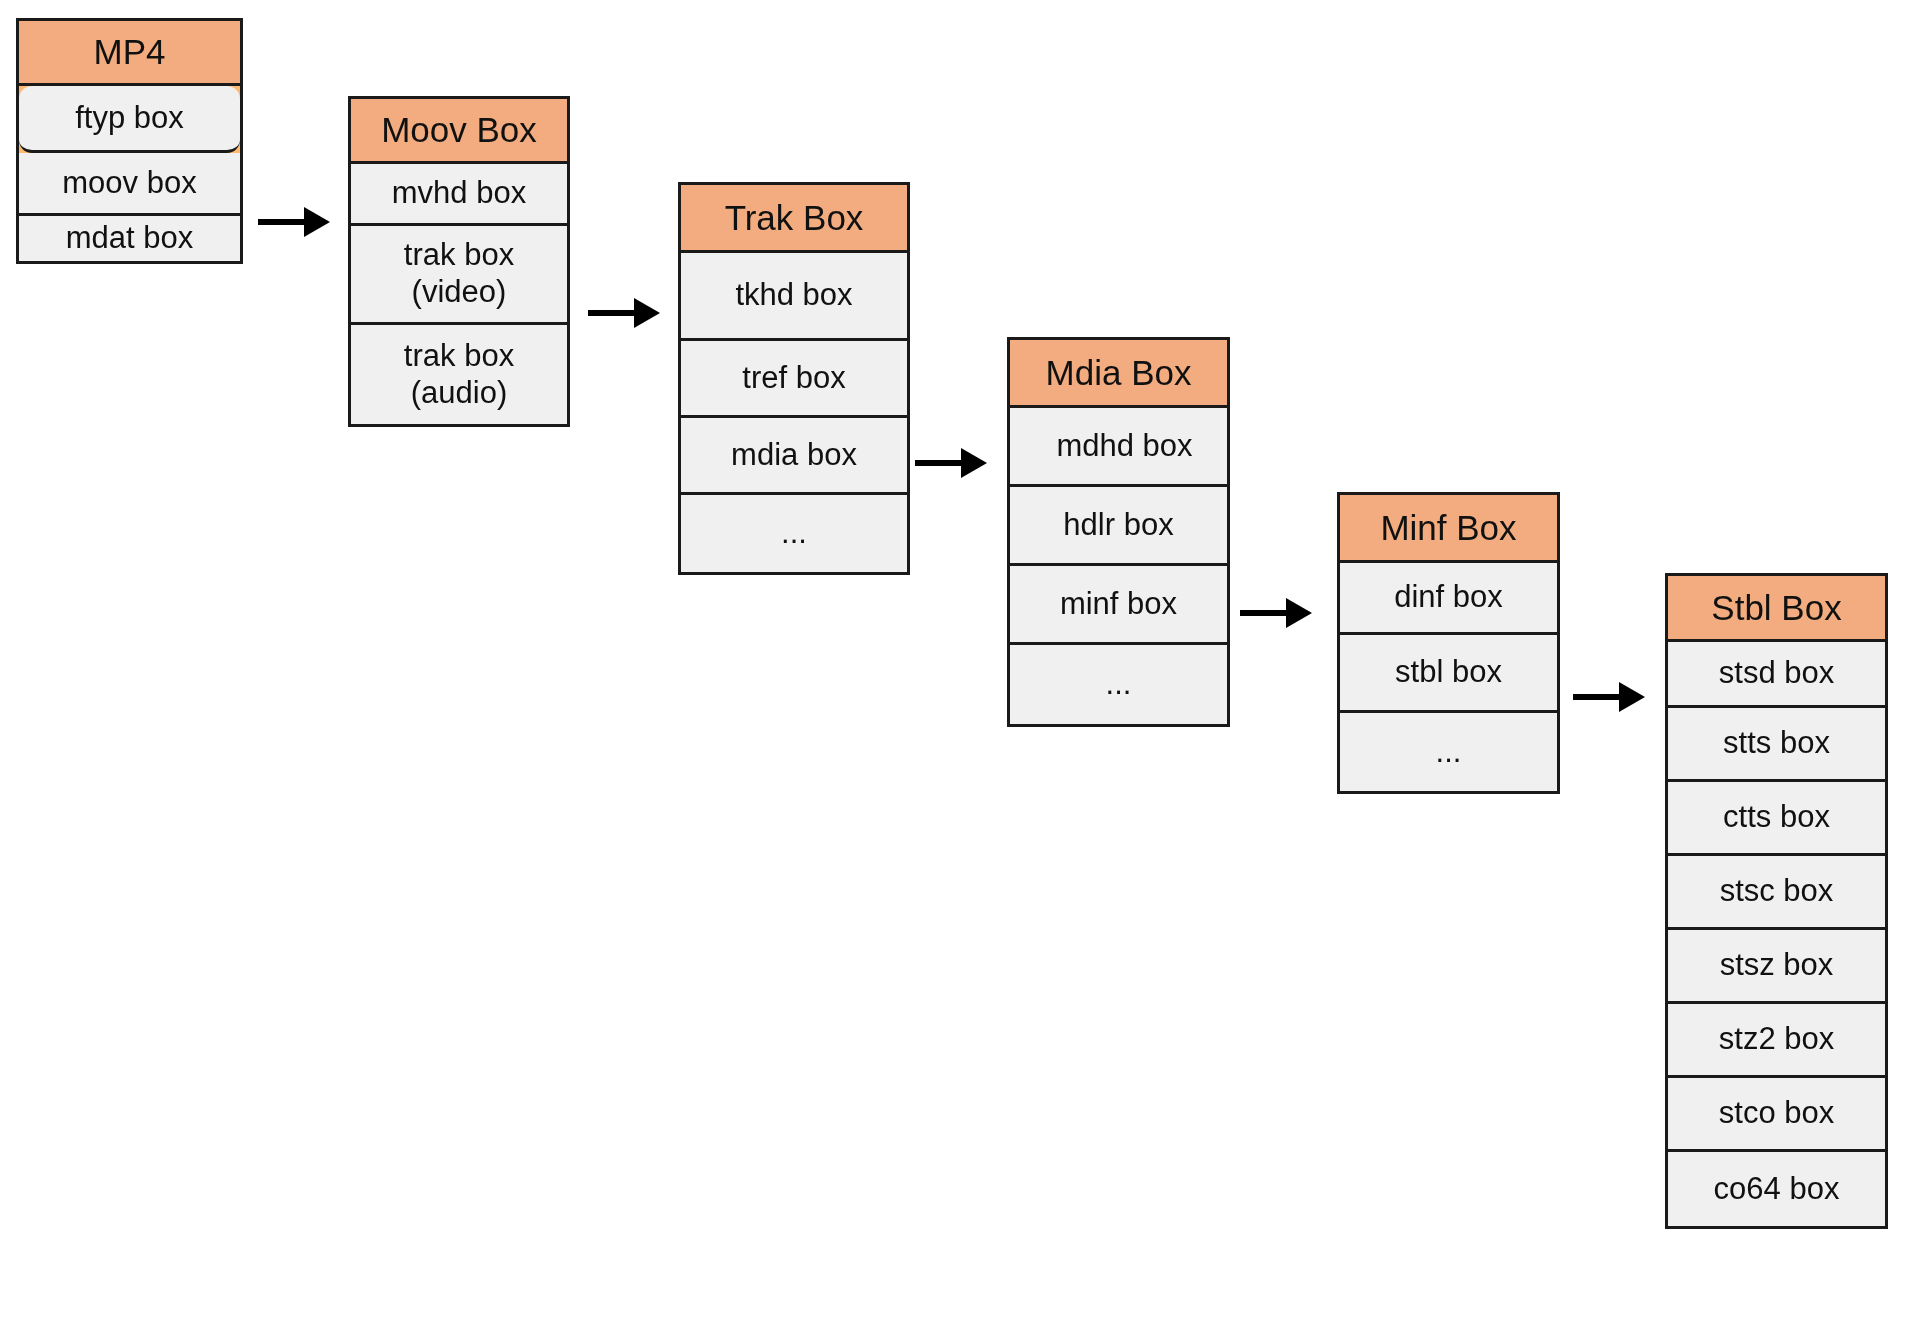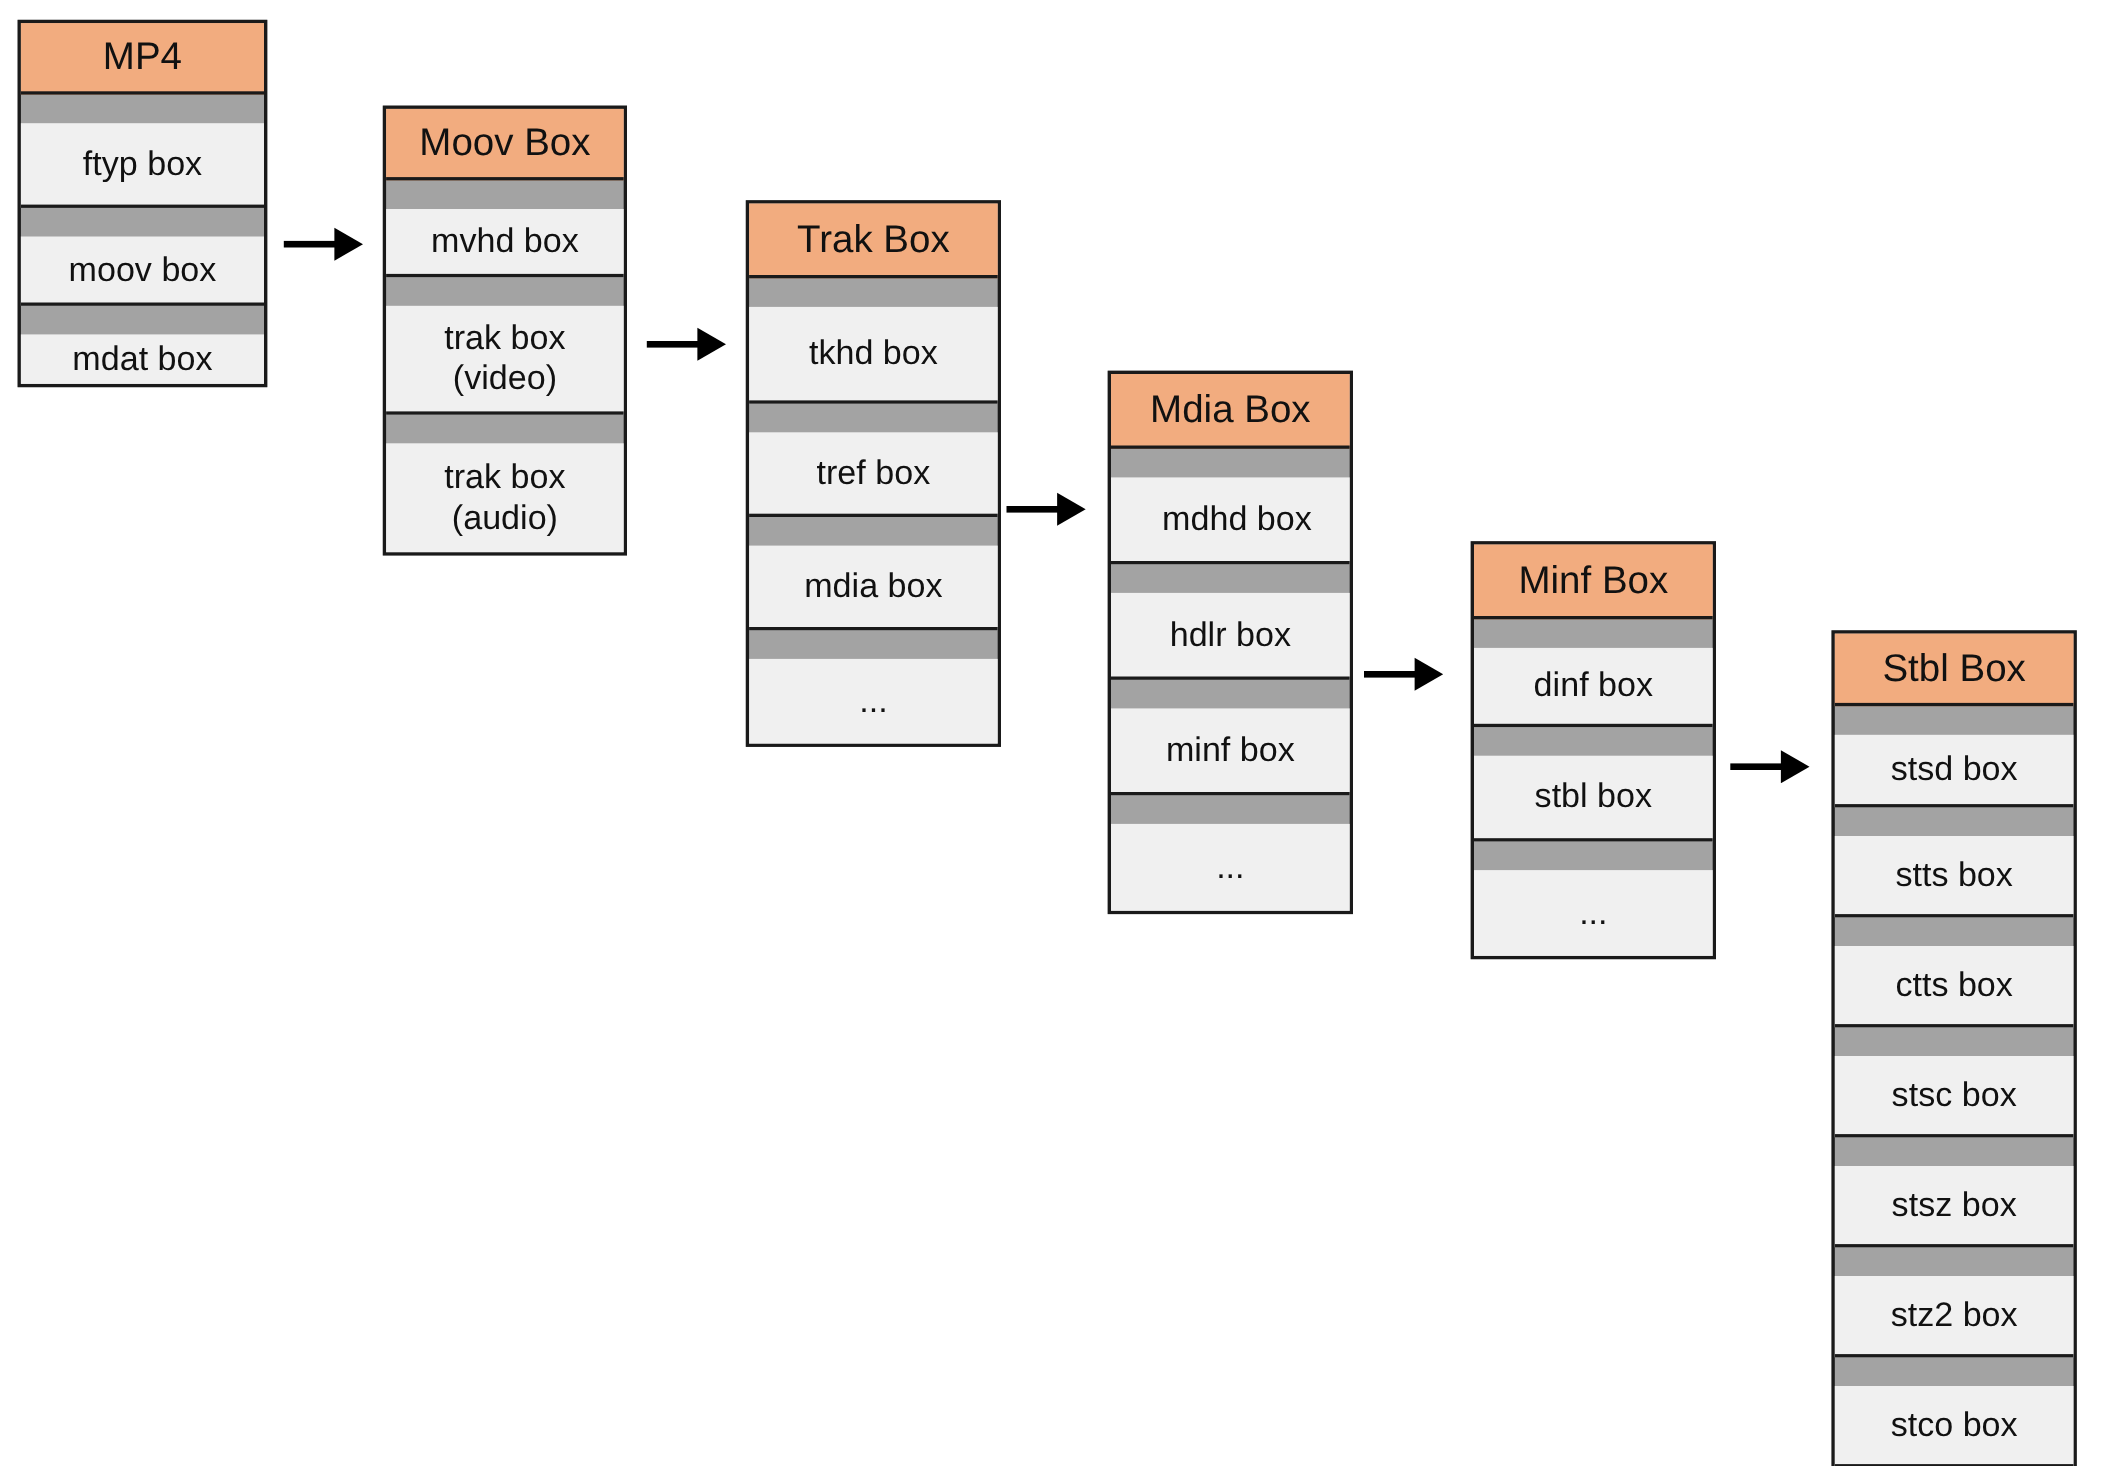--- a/index.html
+++ b/index.html
@@ -18,24 +18,23 @@
     position: absolute;
     left: 0;
     top: 0;
     width: 1920px;
     height: 1333px;
   }
   .group {
     position: absolute;
     box-sizing: border-box;
     border: 3px solid #1a1a1a;
-    background: #a3a3a3;
+    background: #fdba74;
     display: flex;
     flex-direction: column;
-    gap: 26px;
   }
   .row {
     box-sizing: border-box;
     display: flex;
     align-items: center;
     justify-content: center;
     text-align: center;
     color: #111111;
     border-bottom: 3px solid #1a1a1a;
     background: #F0F0F0;
@@ -74,21 +73,21 @@
     border-left: 26px solid #000000;
     transform: translateY(-15px);
   }
 </style>
 </head>
 <body>
 
 <div id="canvas">
     <div class="group" style="left: 16px; top: 18px; width: 227px;">
       <div class="row header" style="height: 65px;">MP4</div>
-      <div class="row body" style="height: 77px;">ftyp box</div>
+      <div class="row body" style="height: 67px; border-radius: 13px;">ftyp box</div>
       <div class="row body" style="height: 63px;">moov box</div>
       <div class="row body" style="height: 45px;">mdat box</div>
     </div>
     <div class="group" style="left: 348px; top: 96px; width: 222px;">
       <div class="row header" style="height: 65px;">Moov Box</div>
       <div class="row body" style="height: 62px;">mvhd box</div>
       <div class="row body" style="height: 99px;">trak box
 (video)</div>
       <div class="row body" style="height: 99px;">trak box
 (audio)</div>

